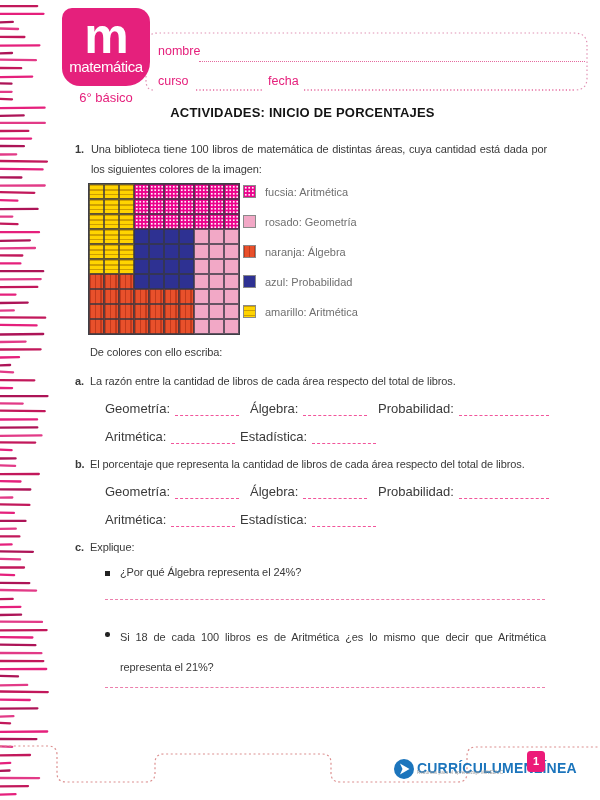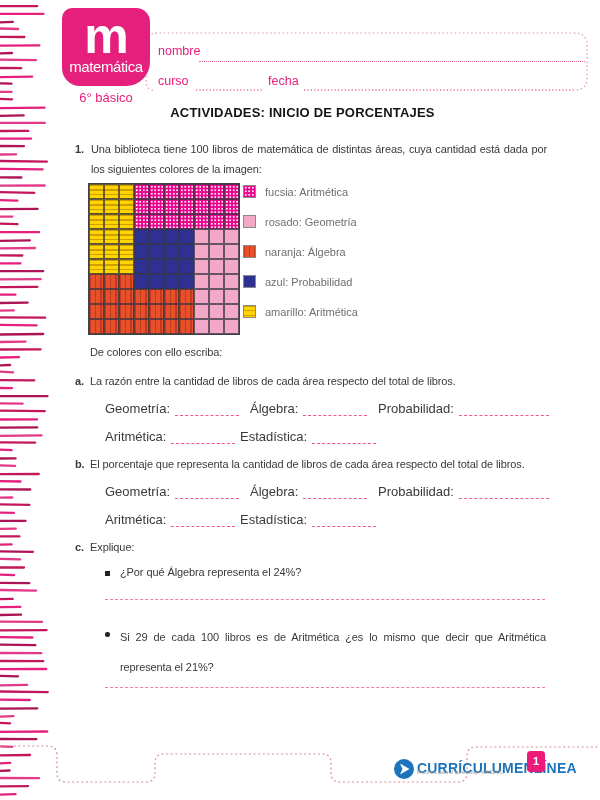--- a/index.html
+++ b/index.html
@@ -373,21 +373,21 @@
   <div class="sec" style="left:75px;top:541px;width:472px;">
     <span class="letter">c.</span>
     <span>Explique:</span>
   </div>
 
   <span class="bullet-sq" style="left:105px;top:571px;"></span>
   <div class="btext" style="left:120px;top:566px;width:426px;">¿Por qué Álgebra representa el 24%?</div>
   <div class="ansline" style="left:105px;top:599px;width:440px;"></div>
 
   <span class="bullet-ci" style="left:105px;top:632px;"></span>
-  <div class="btext just" style="left:120px;top:622px;width:426px;">Si 29 de cada 100 libros es de Aritmética ¿es lo mismo que decir que Aritmética representa el 21%?</div>
+  <div class="btext just" style="left:120px;top:622px;width:426px;">Si 18 de cada 100 libros es de Aritmética ¿es lo mismo que decir que Aritmética representa el 21%?</div>
   <div class="ansline" style="left:105px;top:687px;width:440px;"></div>
 
   <svg class="deco" width="600" height="800" viewBox="0 0 600 800">
     <path d="M 0 746 L 48 746 Q 57 746 57 755 L 57 773 Q 57 782 66 782 L 146 782 Q 155 782 155 773 L 155 763 Q 155 754 164 754 L 322 754 Q 331 754 331 763 L 331 773 Q 331 782 340 782 L 458 782 Q 467 782 467 773 L 467 756 Q 467 747 476 747 L 600 747" fill="none" stroke="#DC8F8F" stroke-width="1.2" stroke-dasharray="2 2.6"></path>
   </svg>
 
   <svg class="deco" style="left:393px;top:758px;" width="22" height="22" viewBox="0 0 22 22">
     <circle cx="11" cy="11" r="10" fill="#1C75BC"></circle>
     <polygon points="7,5.5 16.5,11 7,16.5 9.5,11" fill="#ffffff"></polygon>
   </svg>

